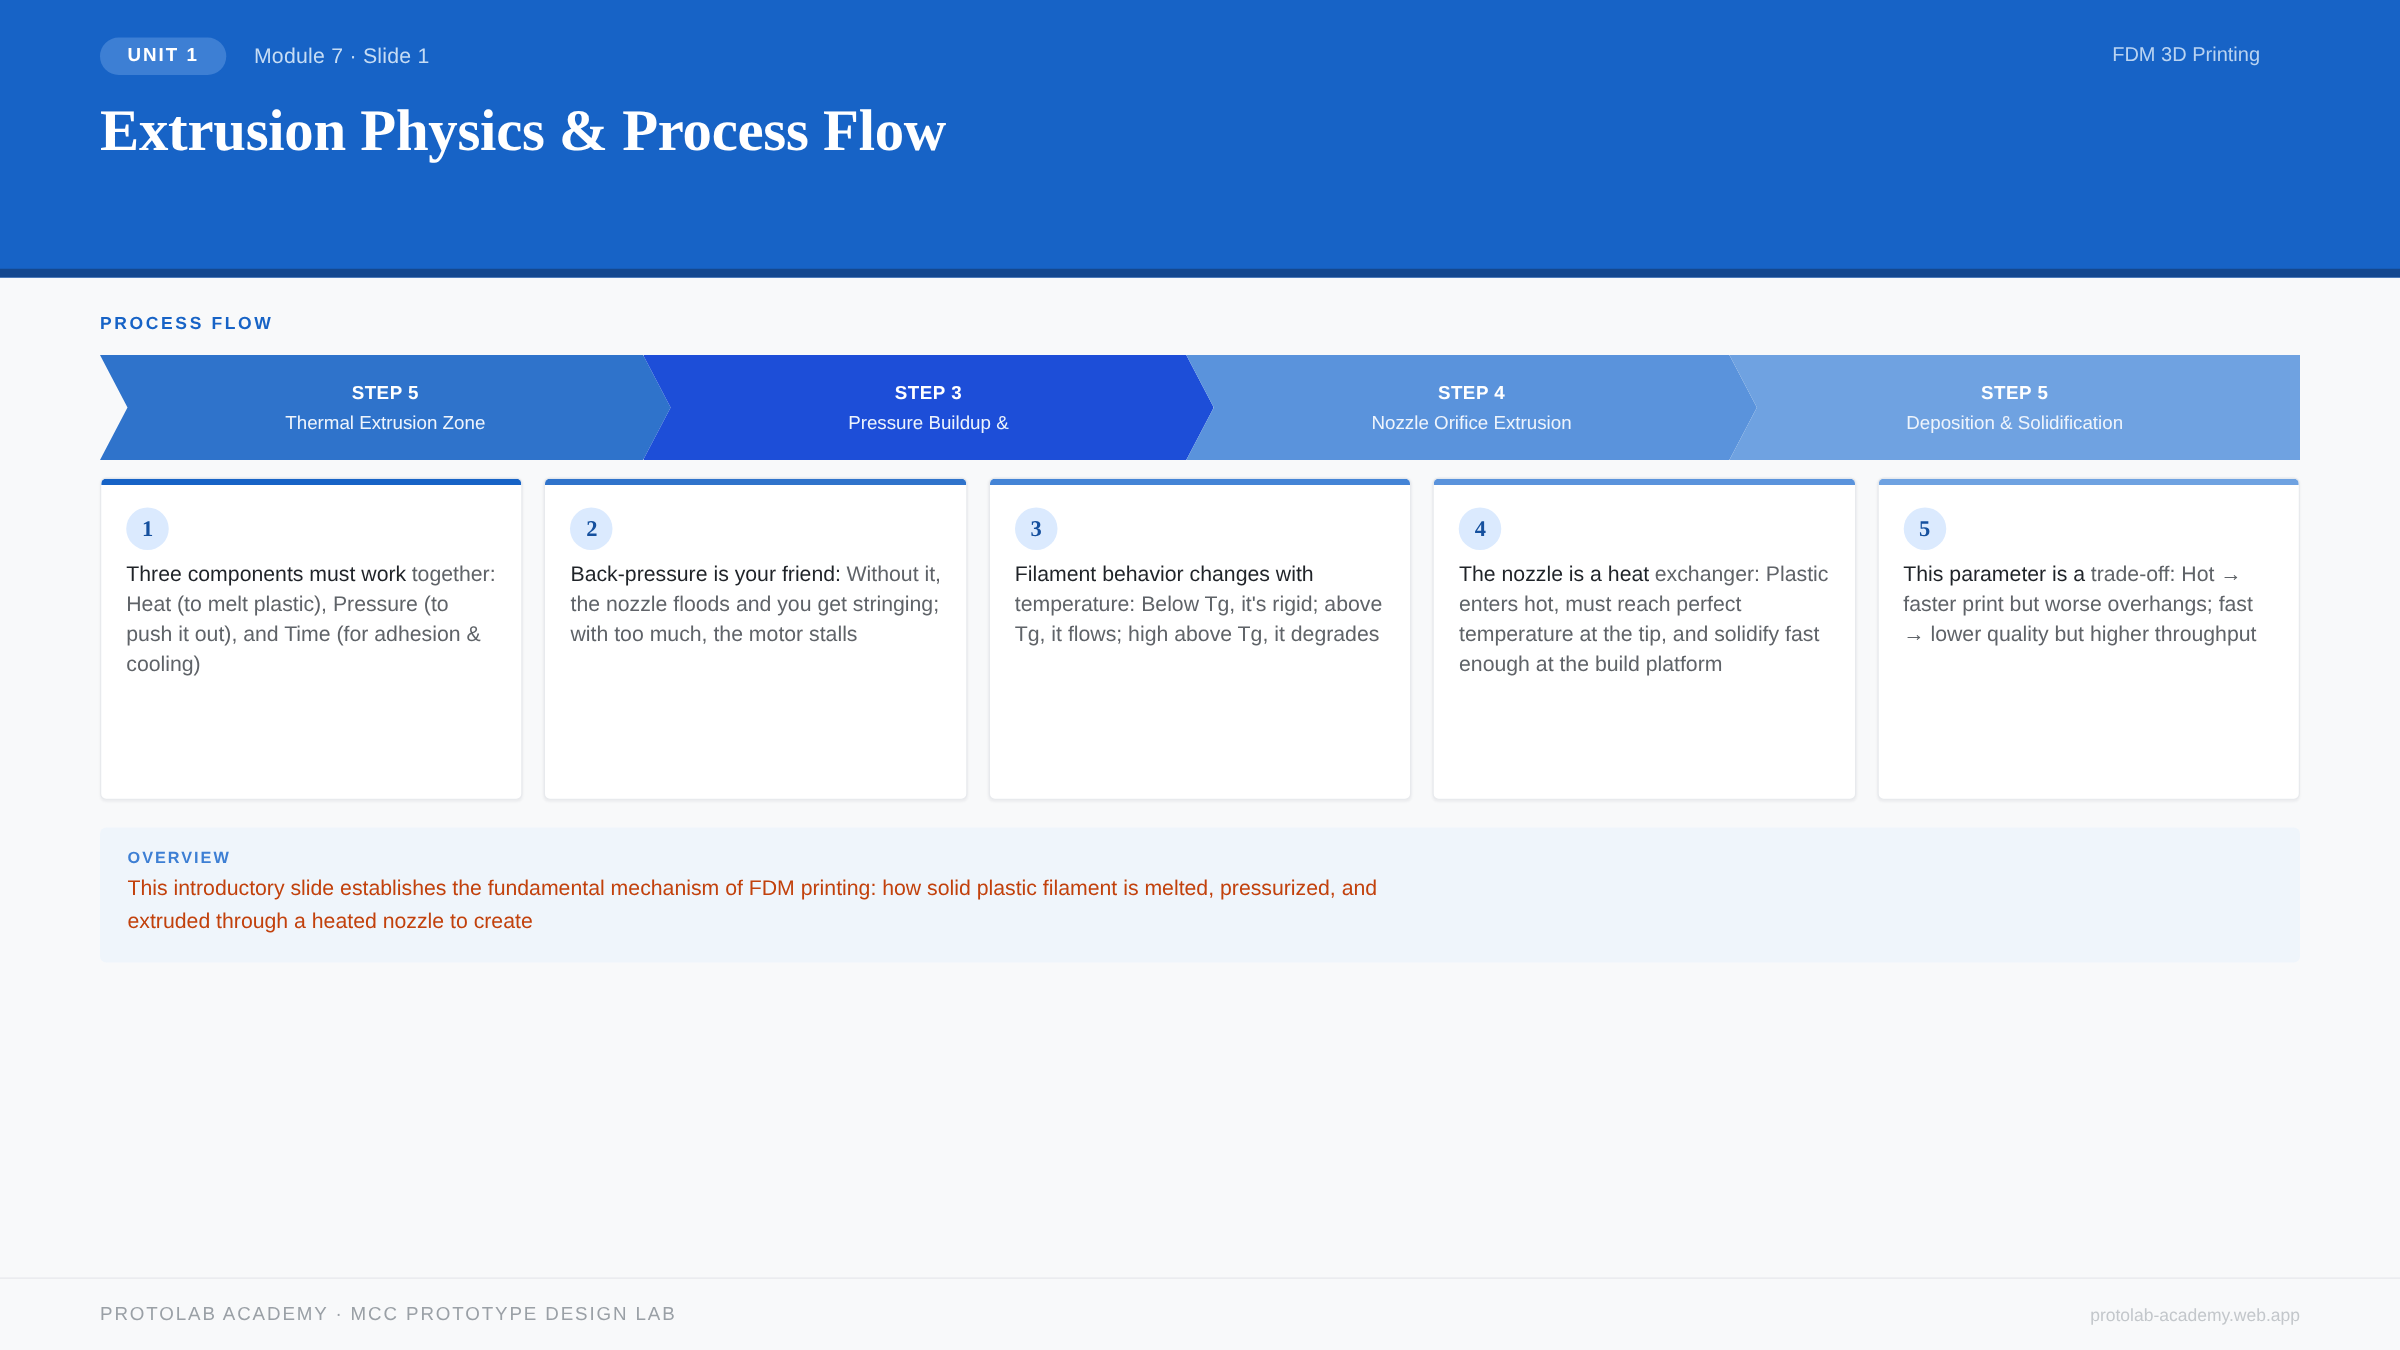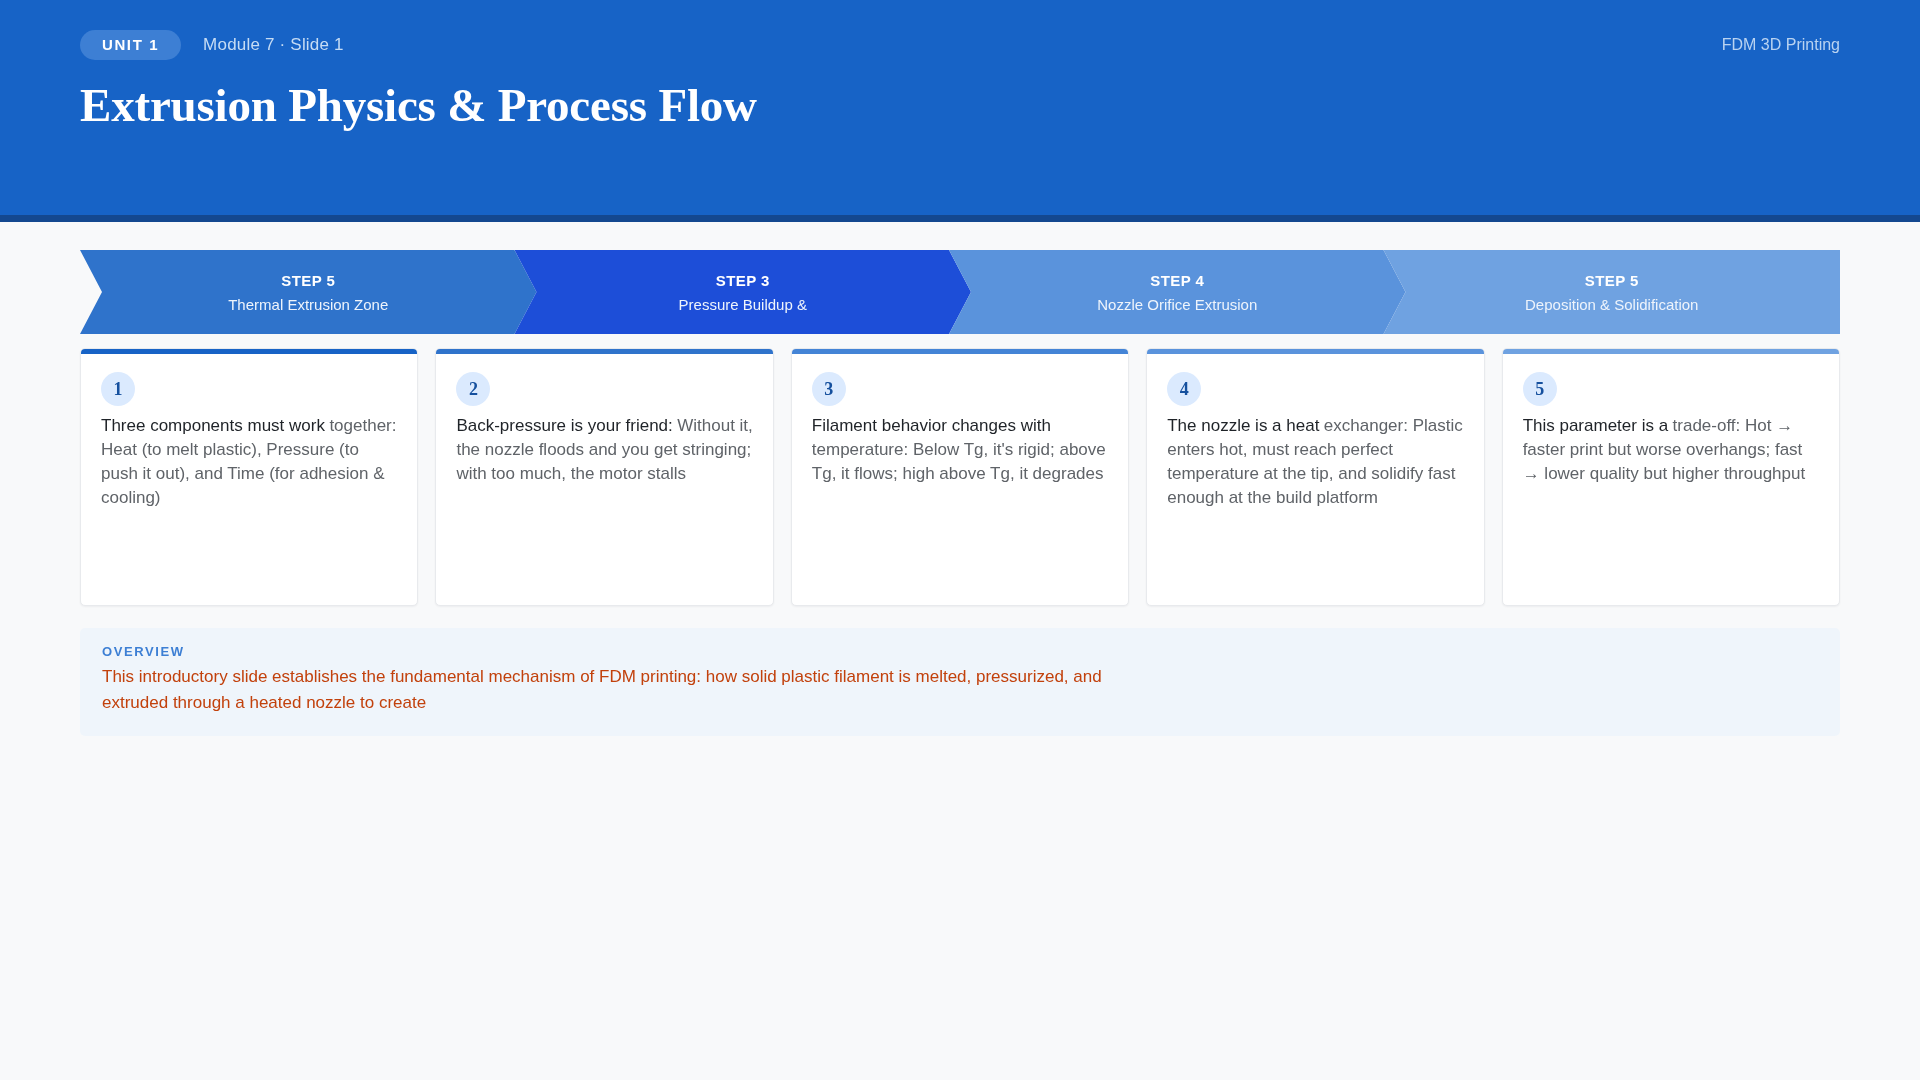--- a/index.html
+++ b/index.html
@@ -8,21 +8,21 @@
     background:#f8f9fa;
     font-family:"Liberation Sans", sans-serif;
     overflow:hidden;
   }
   .slide { position:relative; width:1920px; height:1080px; background:#f8f9fa; display:flex; flex-direction:column; }
 
   
   .header {
     background:#1763c6;
     height:222px;
-    padding:28px 80px 0 80px;
+    padding:28px 112px 0 80px;
     position:relative;
     flex:0 0 auto;
   }
   .header-accent {
     position:absolute; left:0; right:0; bottom:0; height:7px; background:#14488f;
   }
   .header-top {
     display:flex; align-items:center; height:34px;
   }
   .unit-badge {
@@ -164,20 +164,21 @@
       <span class="unit-badge">UNIT 1</span>
       <span class="crumb">Module 7 · Slide 1</span>
       <span class="header-right">FDM 3D Printing</span>
     </div>
     <h1 class="title">Extrusion Physics &amp; Process Flow</h1>
     <div class="header-accent"></div>
   </div>
 
   <div class="body">
 
+    <div class="section-label">PROCESS FLOW</div>
 
     <div class="flow" id="flow">
         <div class="chev" style="background: rgb(47, 115, 203); clip-path: polygon(0px 0px, calc(100% - 22px) 0px, 100% 50%, calc(100% - 22px) 100%, 0px 100%, 22px 50%);">
           <div class="chev-title">STEP 5</div>
           <div class="chev-sub">Thermal Extrusion Zone</div>
         </div>
         <div class="chev" style="background: #1d4ed8; clip-path: polygon(0px 0px, calc(100% - 22px) 0px, 100% 50%, calc(100% - 22px) 100%, 0px 100%, 22px 50%);">
           <div class="chev-title">STEP 3</div>
           <div class="chev-sub">Pressure Buildup &amp;</div>
         </div>
@@ -229,14 +230,18 @@
         </div>
       </div>
 
     <div class="overview">
       <div class="overview-label">OVERVIEW</div>
       <div class="overview-text">This introductory slide establishes the fundamental mechanism of FDM printing: how solid plastic filament is melted, pressurized, and extruded through a heated nozzle to create</div>
     </div>
 
   </div>
 
+  <div class="footer">
+    <span class="footer-left">PROTOLAB ACADEMY · MCC PROTOTYPE DESIGN LAB</span>
+    <span class="footer-right">protolab-academy.web.app</span>
+  </div>
 
 </div>
 
 </body></html>

